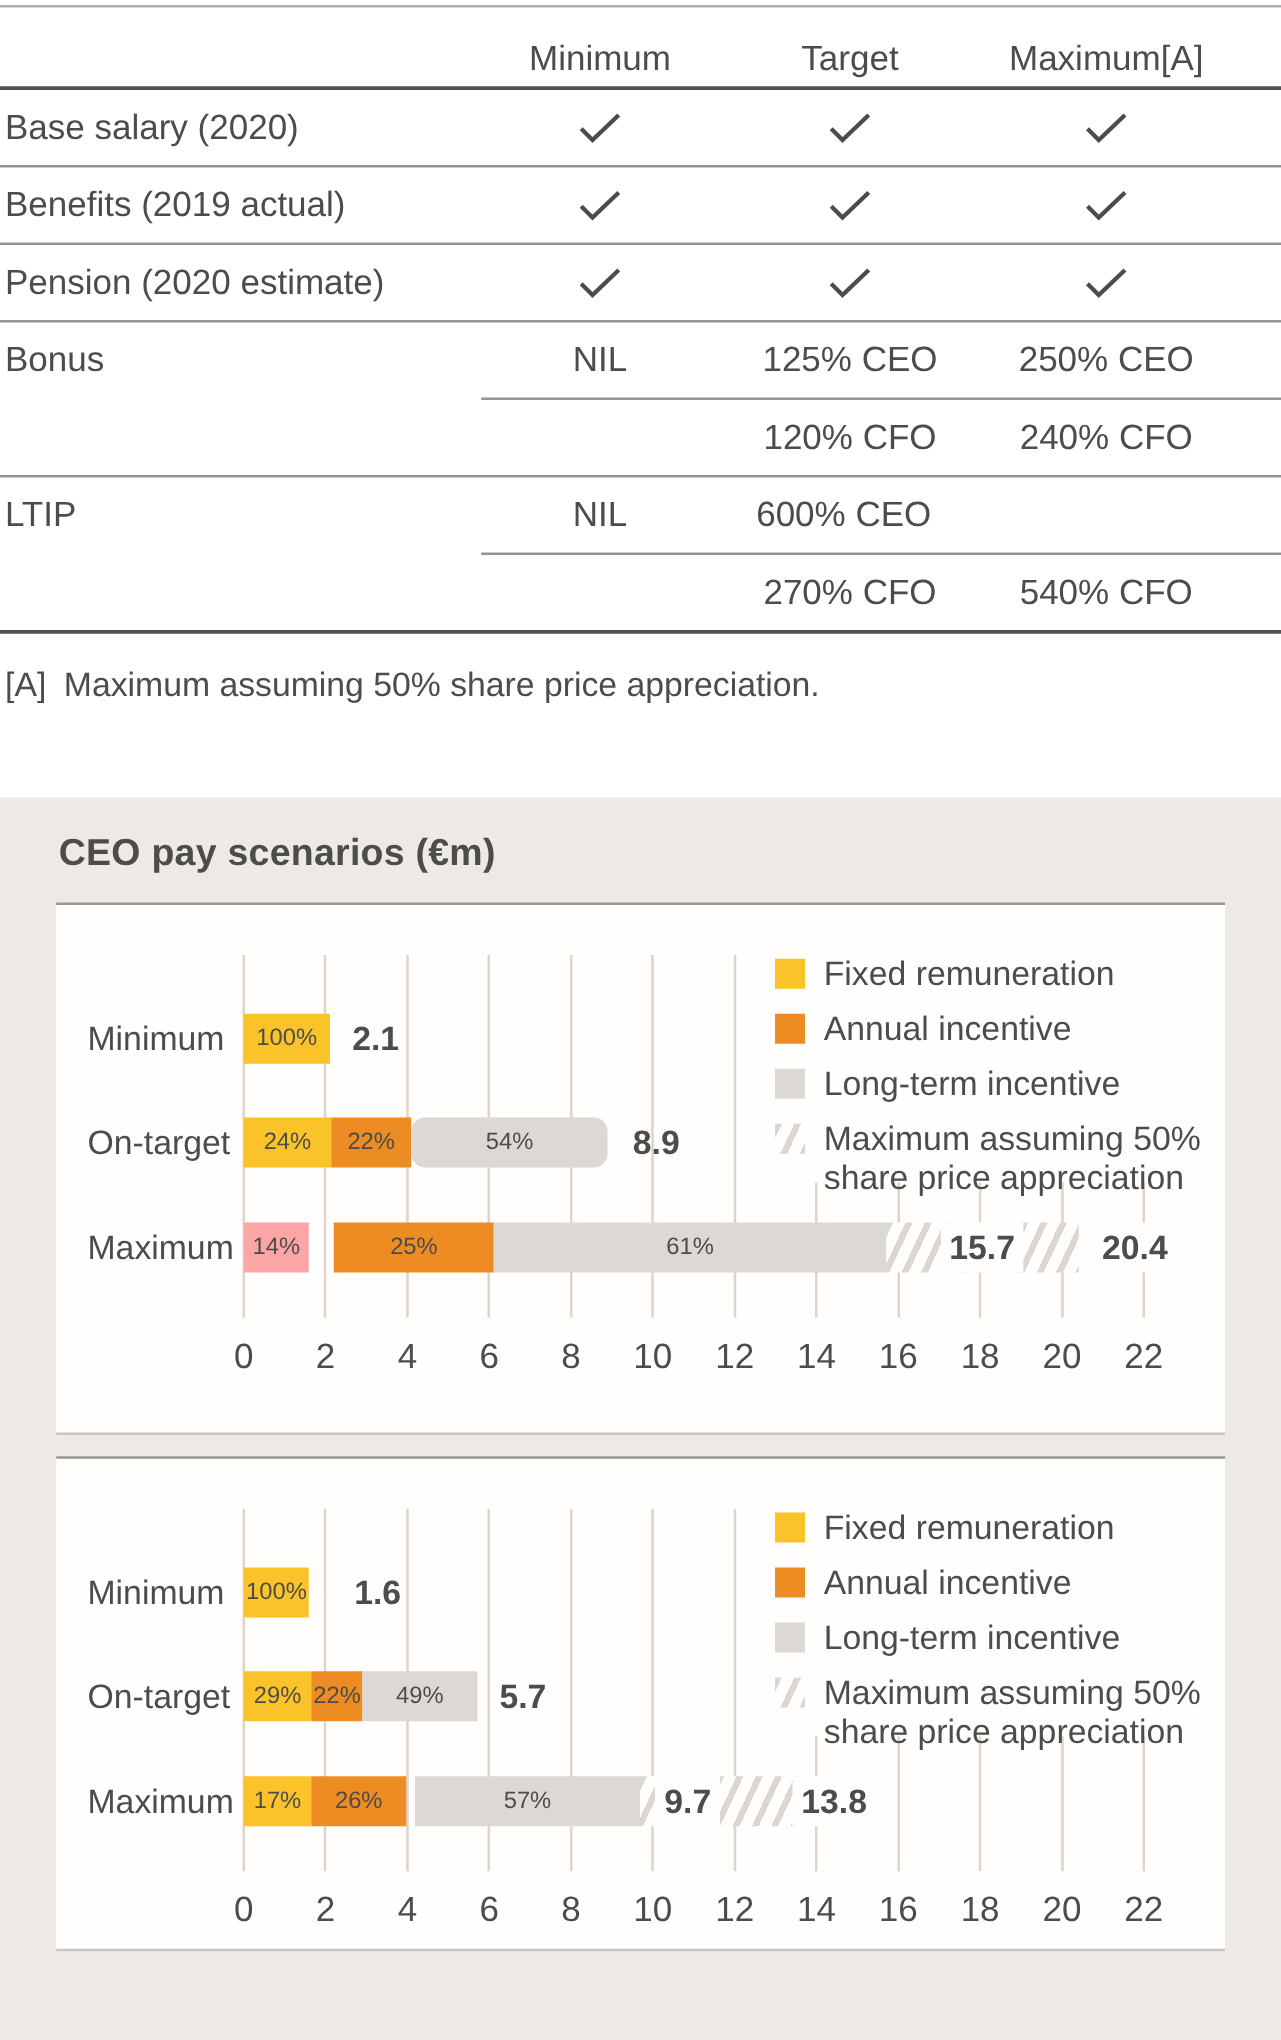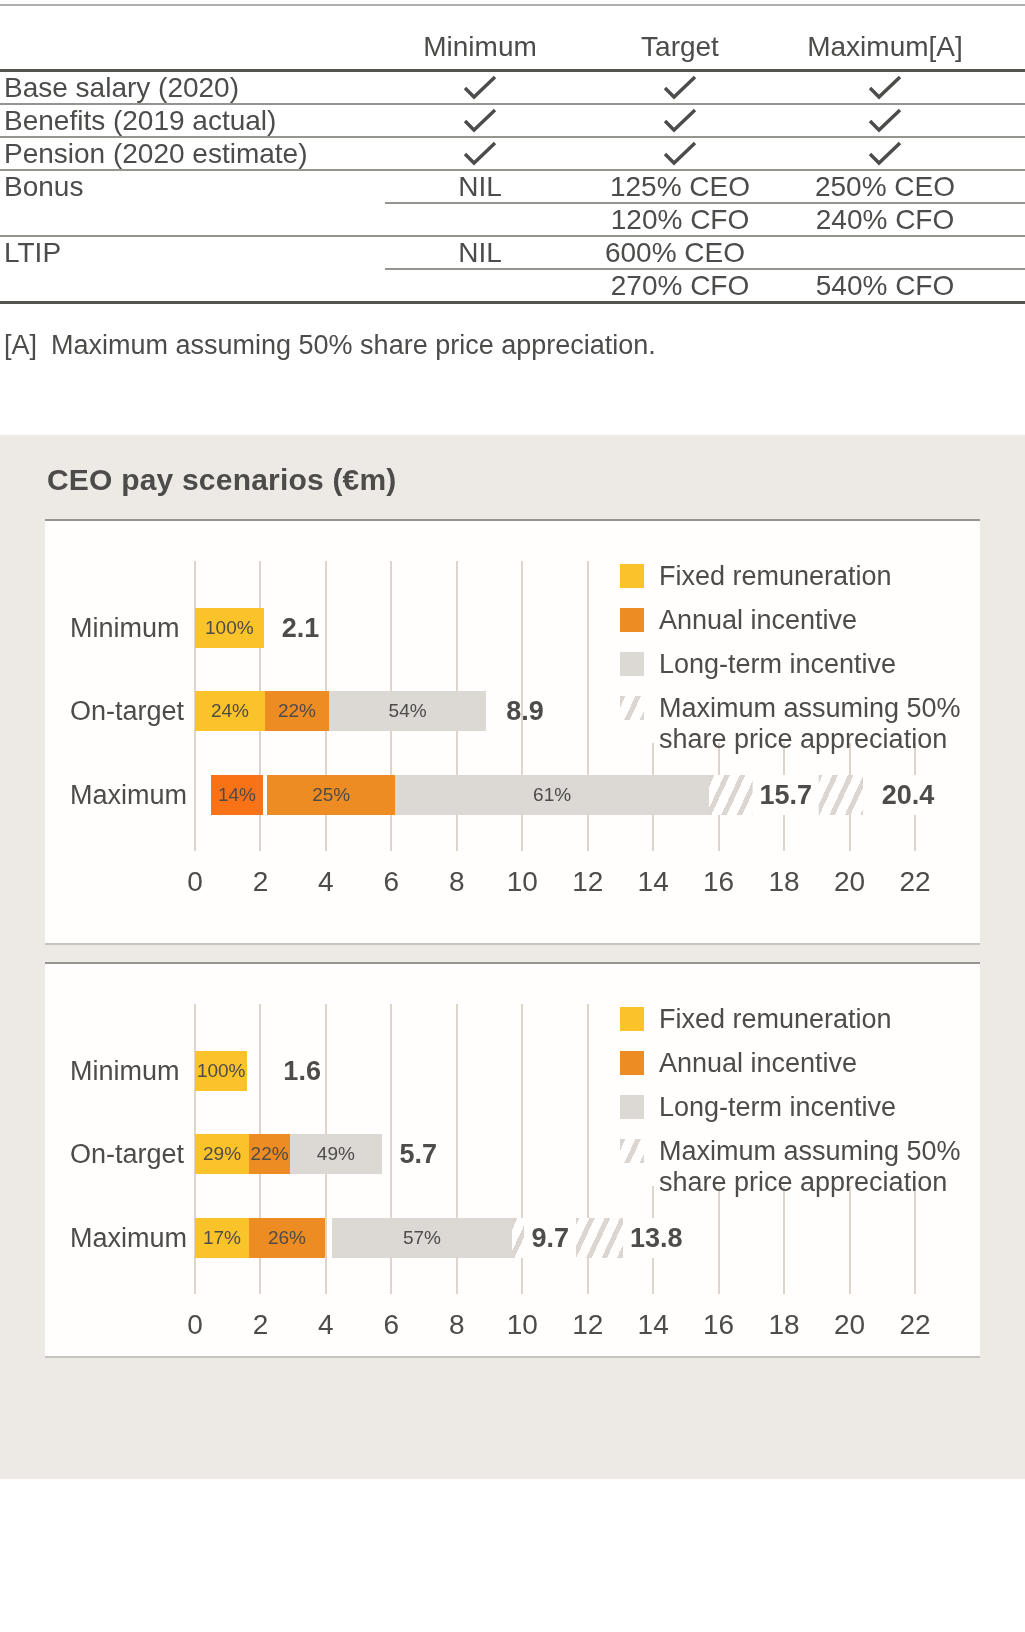--- a/index.html
+++ b/index.html
@@ -25,21 +25,21 @@
   .t-c3 { flex:0 0 200px; text-align:center; font-size:28px; }
   .t-sp { flex:0 0 40px; }
 
   .t-header { height:39px; margin-top:24px; align-items:flex-end; }
   .t-header > div { padding-bottom:6px; }
 
   .rule-thick { height:3px; background:#55534f; }
   .rule-thin  { height:2px; background:#96948f; }
   .rule-partial { margin-left:385px; height:2px; background:#96948f; }
 
-  .t-body-row { height:31px; }
+  .t-body-row { height:60px; }
   .check svg { display:block; margin:0 auto; }
 
   .t-footnote { margin-top:26px; padding-left:4px; font-size:27px; display:flex; }
   .t-footnote .marker { margin-right:14px; }
 
   
   .charts-section { background:#edeae6; width:1025px; height:1044px; padding:28px 45px 0 45px; }
   .chart-title { font-size:30px; font-weight:700; letter-spacing:.2px; margin-left:2px; line-height:1.1; height:33px; }
   .chart-title.second { margin-top:49px; }
   .gap-after-title { height:23px; }
@@ -216,28 +216,28 @@
           <div class="val" style="left: 86.7273px;">2.1</div>
         </div>
         <div class="bar-row" style="top: 130px; width: 720px;">
           <div class="row-label">On-target</div>
           <div class="seg" style="left: 0px; width: 69.9055px; background: rgb(251, 195, 42);">
             <span>24%</span>
           </div>
           <div class="seg" style="left: 69.9055px; width: 64.08px; background: rgb(237, 140, 34);">
             <span>22%</span>
           </div>
-          <div class="seg" style="left: 133.985px; width: 157.287px; background: rgb(220, 216, 212);">
+          <div class="seg" style="left: 133.985px; width: 157.287px; background: rgb(220, 216, 212); border-radius: 11px;">
             <span>54%</span>
           </div>
           <div class="val" style="left: 311.273px;">8.9</div>
         </div>
         <div class="bar-row" style="top: 214px; width: 720px;">
           <div class="row-label">Maximum</div>
-          <div class="seg" style="left: 16px; width: 52px; background: #f97316;">
+          <div class="seg" style="left: 0px; width: 52px; background: #fca5a5;">
             <span>14%</span>
           </div>
           <div class="seg" style="left: 71.9345px; width: 128.455px; background: rgb(237, 140, 34);">
             <span>25%</span>
           </div>
           <div class="seg" style="left: 200.389px; width: 313.429px; background: rgb(220, 216, 212);">
             <span>61%</span>
           </div>
           <div class="hatch" style="left: 513.818px; width: 153.818px; background: repeating-linear-gradient(115deg, rgb(219, 214, 210) 0px, rgb(219, 214, 210) 5px, rgb(255, 254, 253) 5px, rgb(255, 254, 253) 14px);"></div>
           <div class="val boxed" style="left: 590.727px; transform: translateX(-50%);">15.7</div>
@@ -320,21 +320,21 @@
             <span>17%</span>
           </div>
           <div class="seg" style="left: 53.9673px; width: 76px; background: rgb(237, 140, 34);">
             <span>26%</span>
           </div>
           <div class="seg" style="left: 136.505px; width: 180.949px; background: rgb(220, 216, 212);">
             <span>57%</span>
           </div>
           <div class="hatch" style="left: 317.455px; width: 134.182px; background: repeating-linear-gradient(115deg, rgb(219, 214, 210) 0px, rgb(219, 214, 210) 5px, rgb(255, 254, 253) 5px, rgb(255, 254, 253) 14px);"></div>
           <div class="val boxed" style="left: 329.455px;">9.7</div>
-          <div class="val boxed" style="left: 428px;">13.8</div>
+          <div class="val boxed" style="left: 439px;">13.8</div>
         </div>
         <div class="legend">
           <div class="legend-row">
             <div class="legend-chip" style="background: rgb(251, 195, 42);"></div>
             <div class="legend-label">Fixed remuneration</div>
           </div>
           <div class="legend-row">
             <div class="legend-chip" style="background: rgb(237, 140, 34);"></div>
             <div class="legend-label">Annual incentive</div>
           </div>

